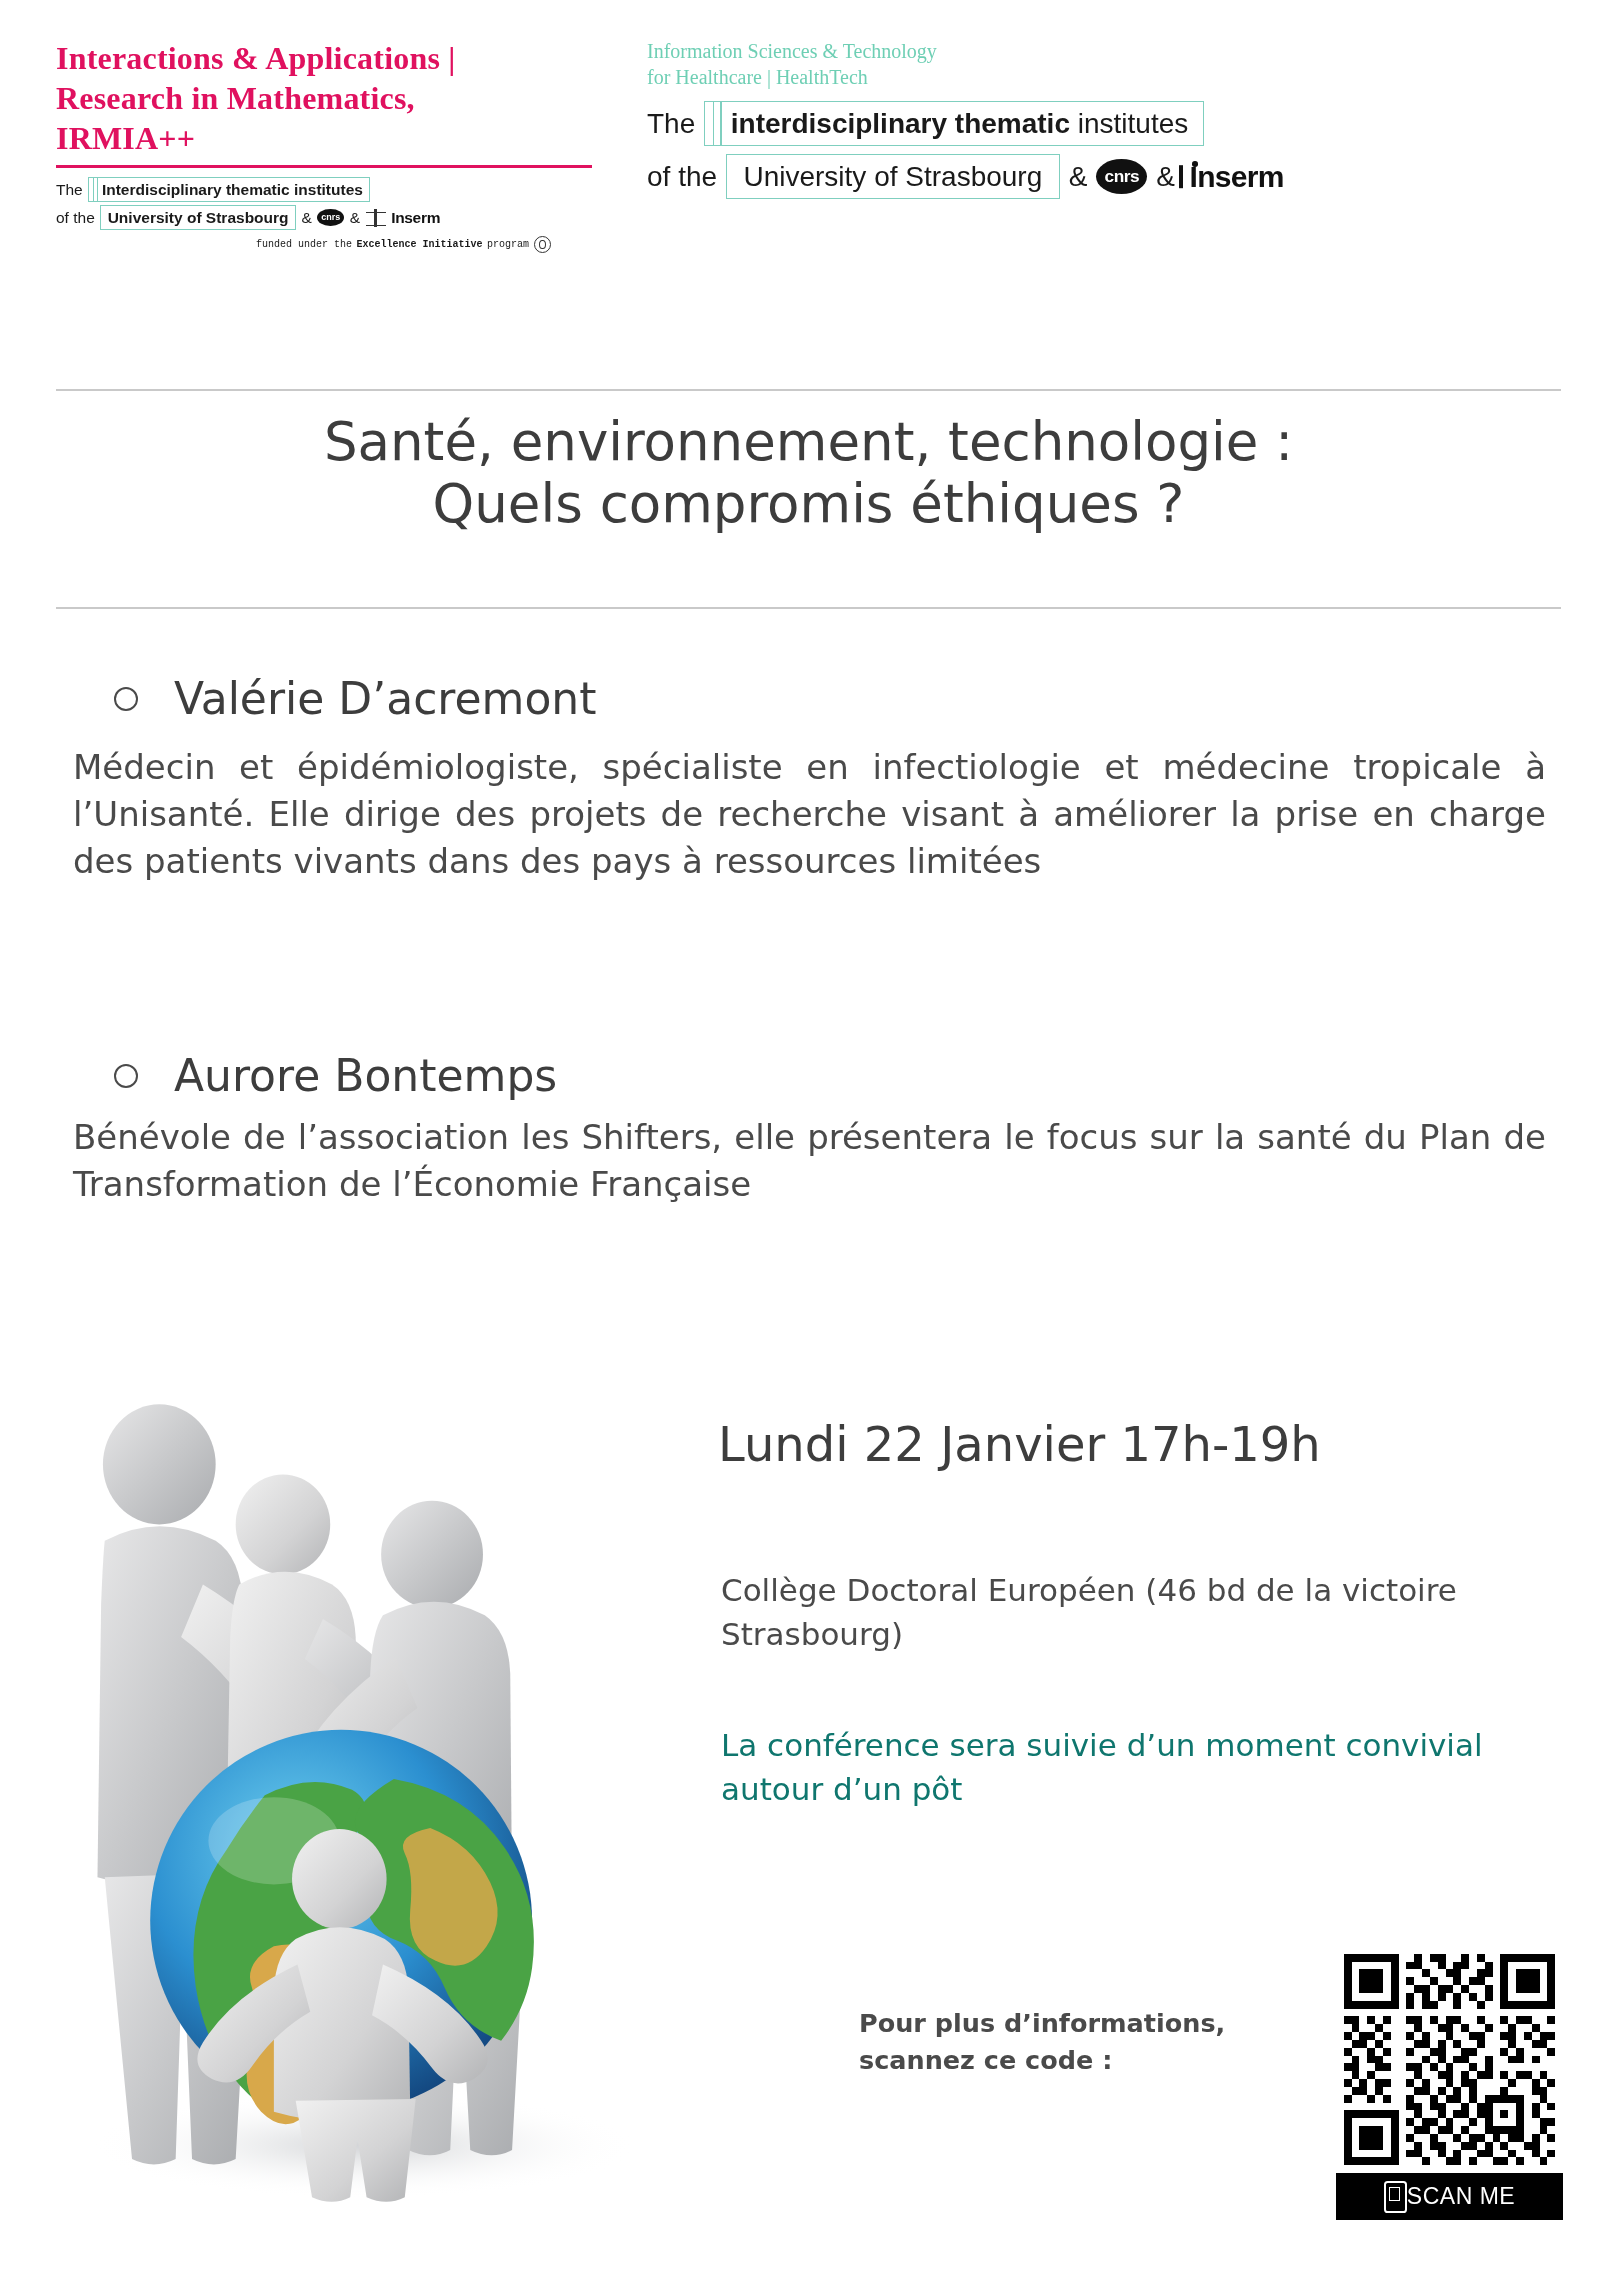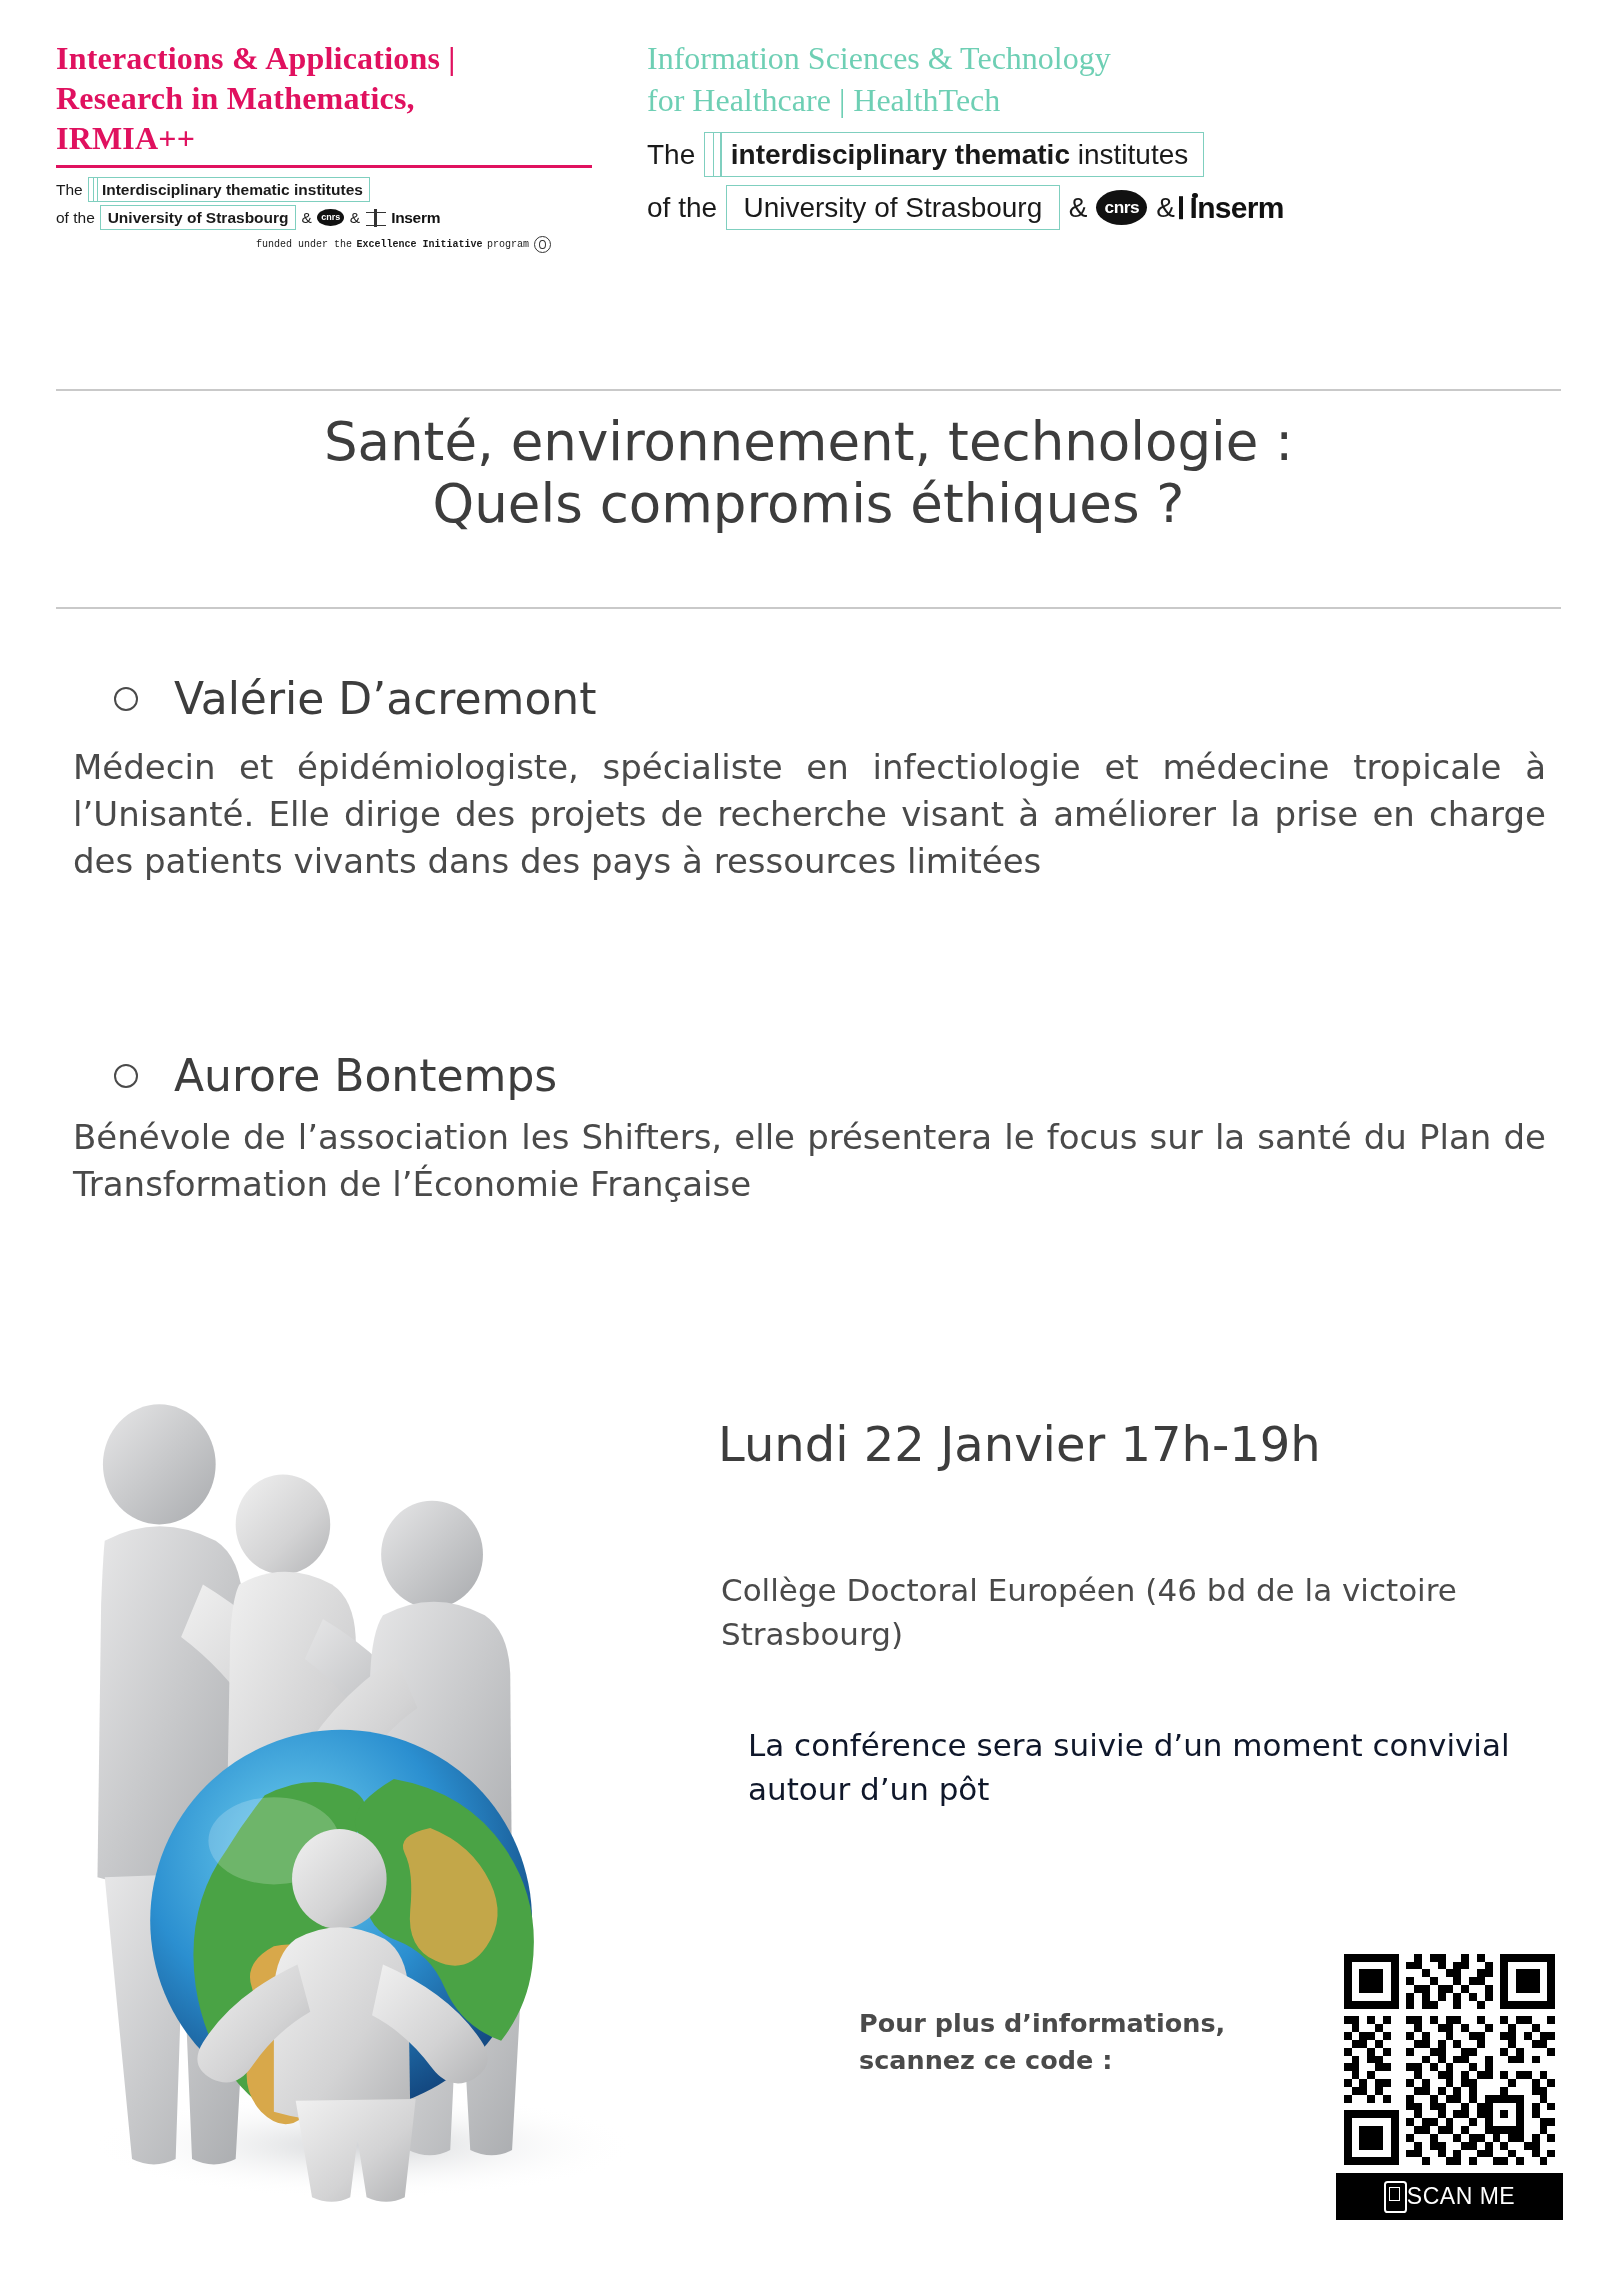--- a/index.html
+++ b/index.html
@@ -162,21 +162,21 @@
   
   .logo-right {
     position: absolute;
     left: 647px;
     top: 38px;
     width: 927px;
   }
   .health-title {
     font-family: "Liberation Serif", serif;
     color: #6ecfb4;
-    font-size: 32px;
+    font-size: 20px;
     line-height: 1.3;
     font-weight: normal;
   }
   .iti-big {
     margin-top: 11px;
     font-family: "Liberation Sans", sans-serif;
     color: #1a1a1a;
   }
   .big-row {
     display: flex;
@@ -327,26 +327,26 @@
     position: absolute;
     left: 721px;
     top: 1568px;
     width: 832px;
     font-size: 31px;
     line-height: 1.42;
     color: #4a4a4a;
   }
   .conviv {
     position: absolute;
-    left: 748px;
+    left: 721px;
     top: 1723px;
     width: 832px;
     font-size: 31px;
     line-height: 1.42;
-    color: #0f172a;
+    color: #0f766e;
   }
   .qr-text {
     position: absolute;
     left: 859px;
     top: 2005px;
     width: 445px;
     font-size: 25.5px;
     line-height: 1.45;
     color: #4a4a4a;
     font-weight: bold;

